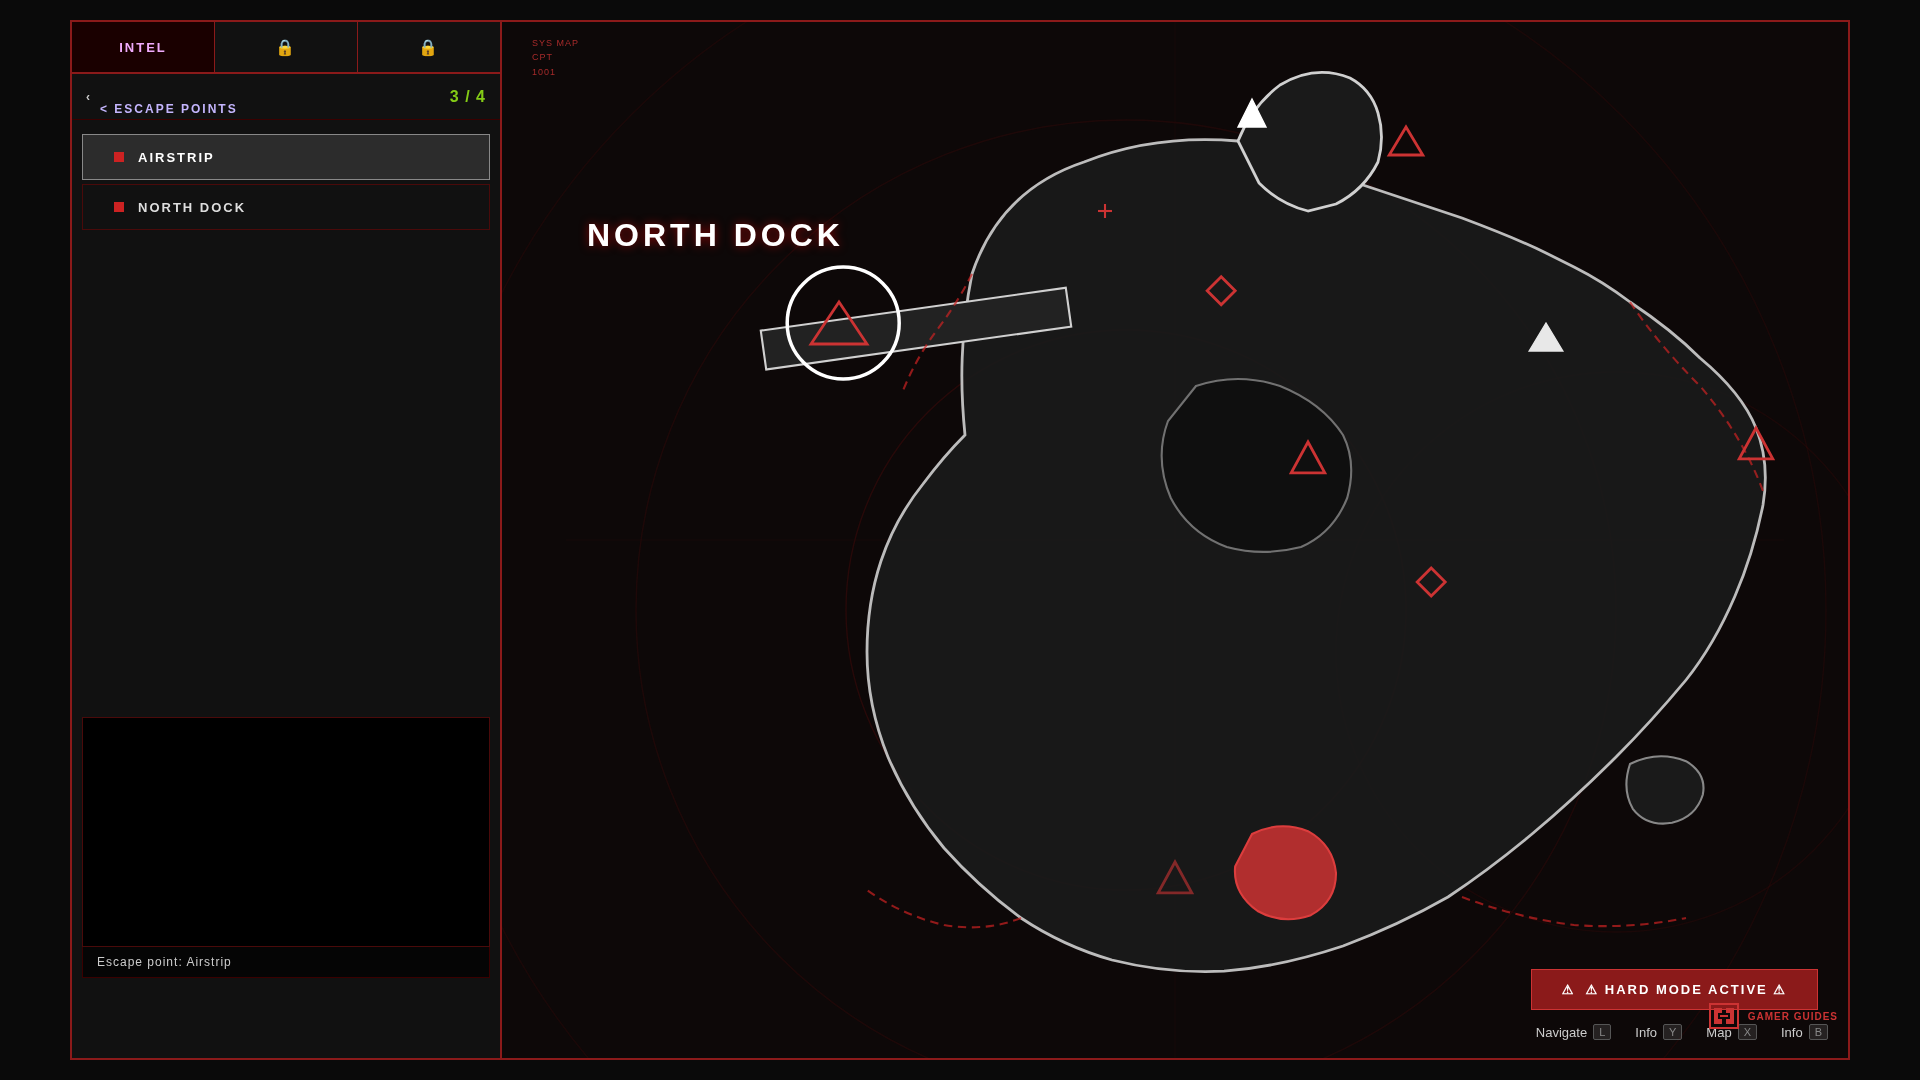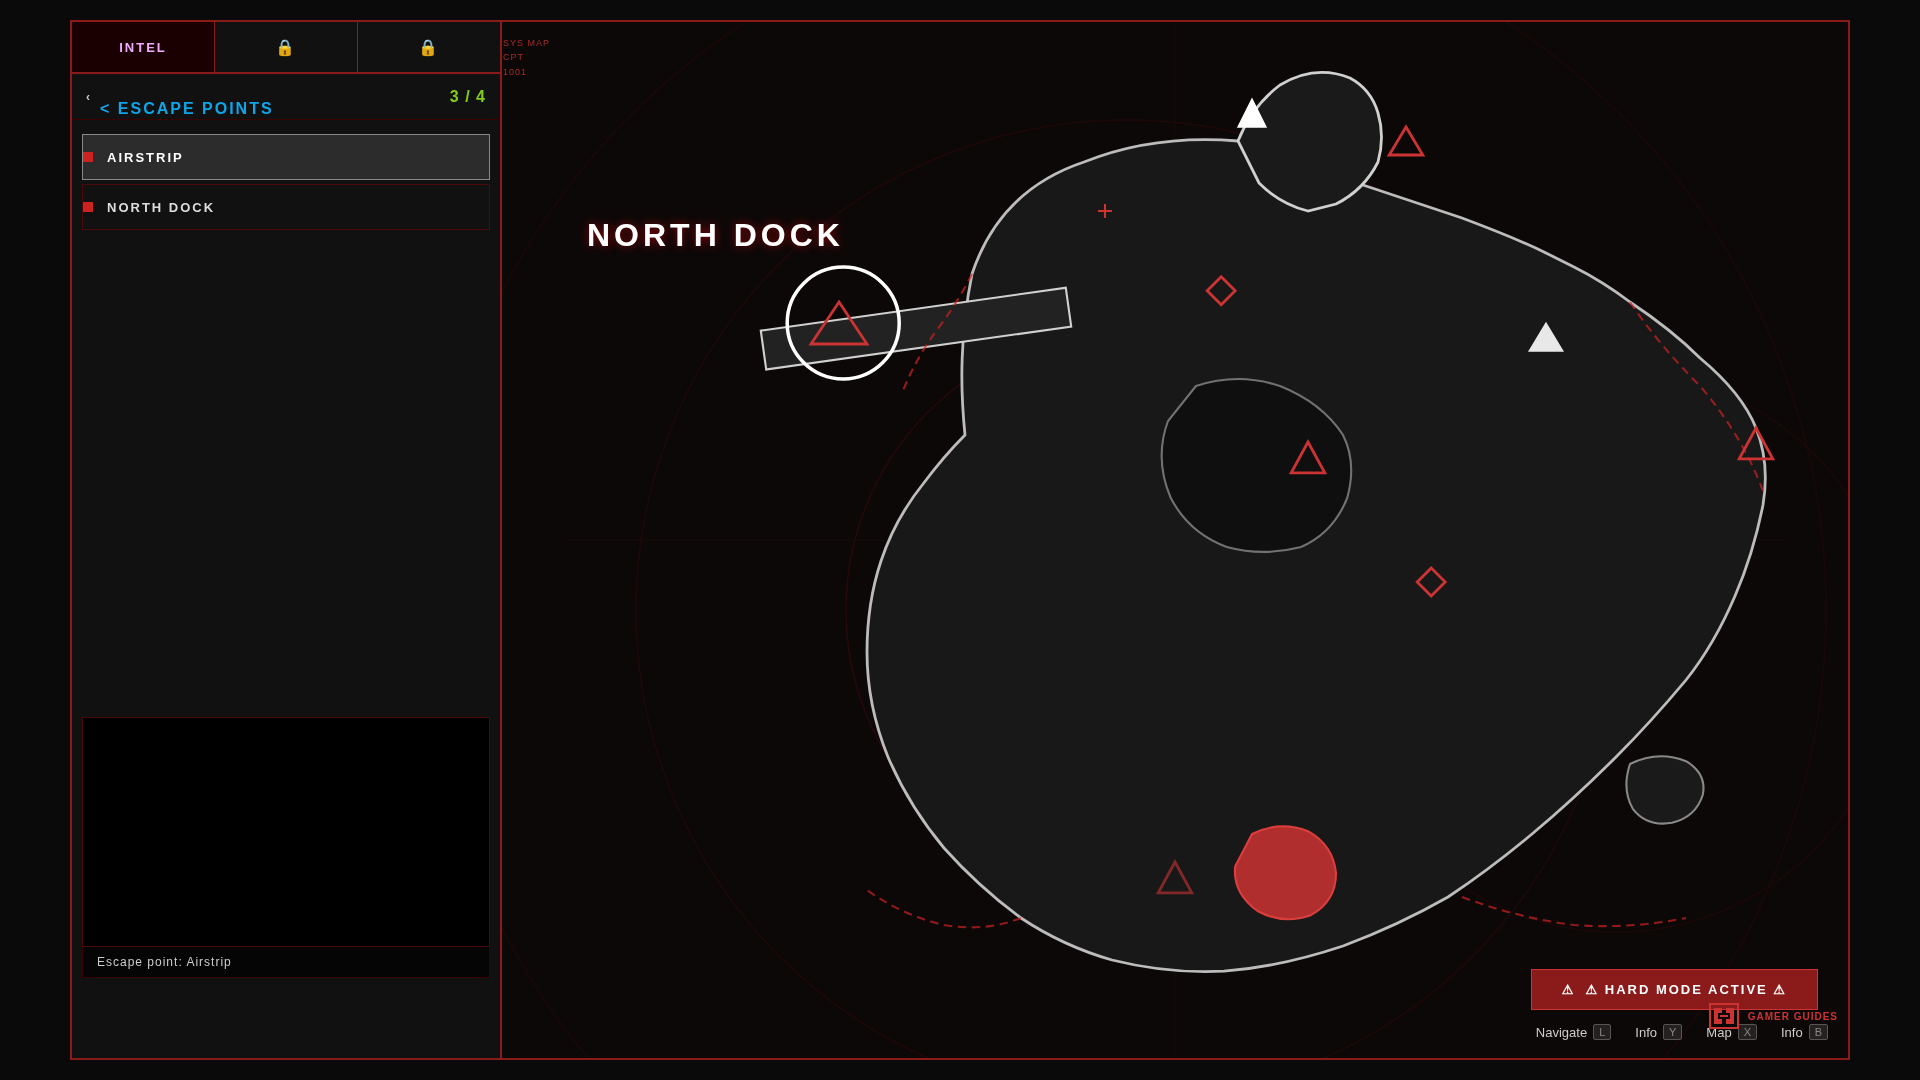--- a/index.html
+++ b/index.html
@@ -97,21 +97,21 @@
 
     
     .list-items {
       padding: 10px 0;
     }
 
     .list-item {
       display: flex;
       align-items: center;
       height: 46px;
-      padding: 0 0;
+      padding: 0 31px;
       margin: 4px 10px;
       border: 1px solid #4a0a0a;
       cursor: pointer;
       position: relative;
     }
 
     .list-item.selected {
       background: rgba(200, 200, 200, 0.15);
       border-color: #888;
     }
@@ -183,21 +183,21 @@
       right: 0;
       bottom: 0;
       background: #0d0808;
       overflow: hidden;
     }
 
     
     .hud-topleft {
       position: absolute;
       top: 14px;
-      left: 1px;
+      left: 30px;
       color: #cc3333;
       font-size: 9px;
       line-height: 1.6;
       opacity: 0.8;
       letter-spacing: 1px;
     }
 
     
     .hard-mode-banner {
       position: absolute;
@@ -292,21 +292,21 @@
         <span class="tab-lock">🔒</span>
       </div>
       <div class="tab">
         <span class="tab-lock">🔒</span>
       </div>
     </div>
 
     <div class="back-nav">
       <div class="back-nav-left">
         <span>‹</span>
-        <span style="font-size:16px;color:#0ea5e9;letter-spacing:2px;font-weight:bold;margin-top:24px;">&lt; ESCAPE POINTS</span>
+        <span style="font-size:12px;color:#c4b5fd;letter-spacing:2px;font-weight:bold;margin-top:24px;">&lt; ESCAPE POINTS</span>
       </div>
       <span class="back-nav-count">3 / 4</span>
     </div>
 
     <div class="list-items">
       <div class="list-item selected">
         <div class="list-item-dot"></div>
         <span class="list-item-label">AIRSTRIP</span>
       </div>
       <div class="list-item">

